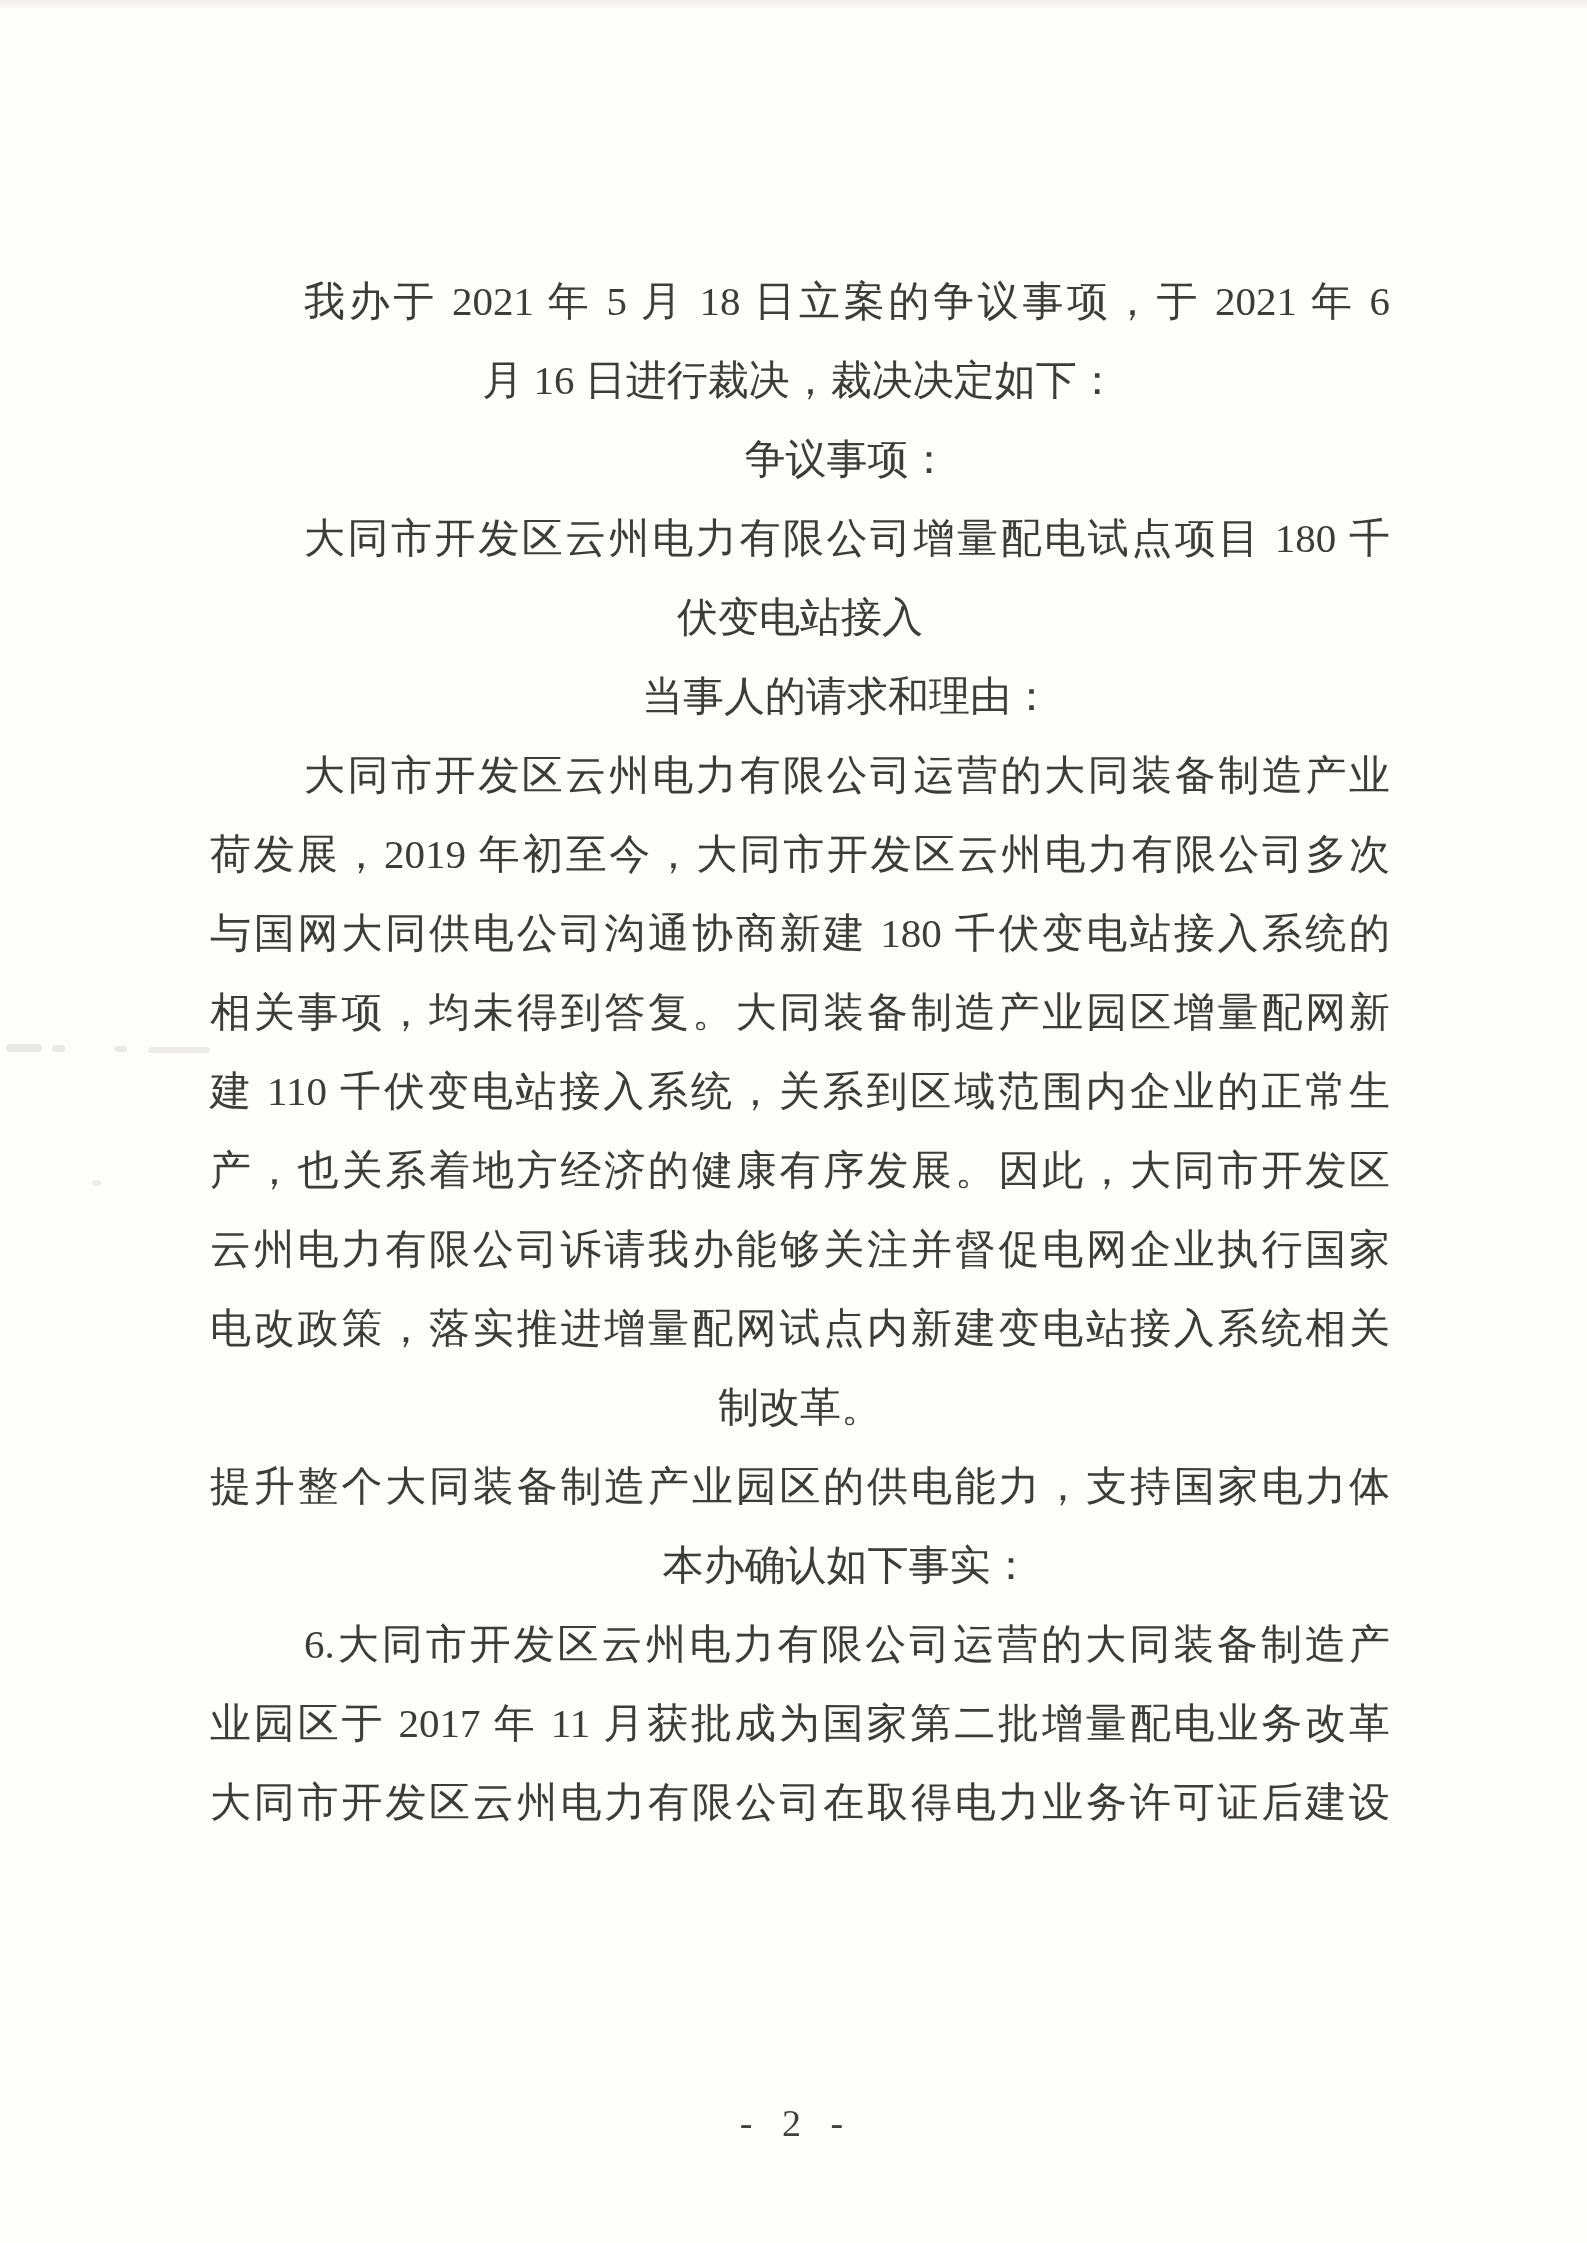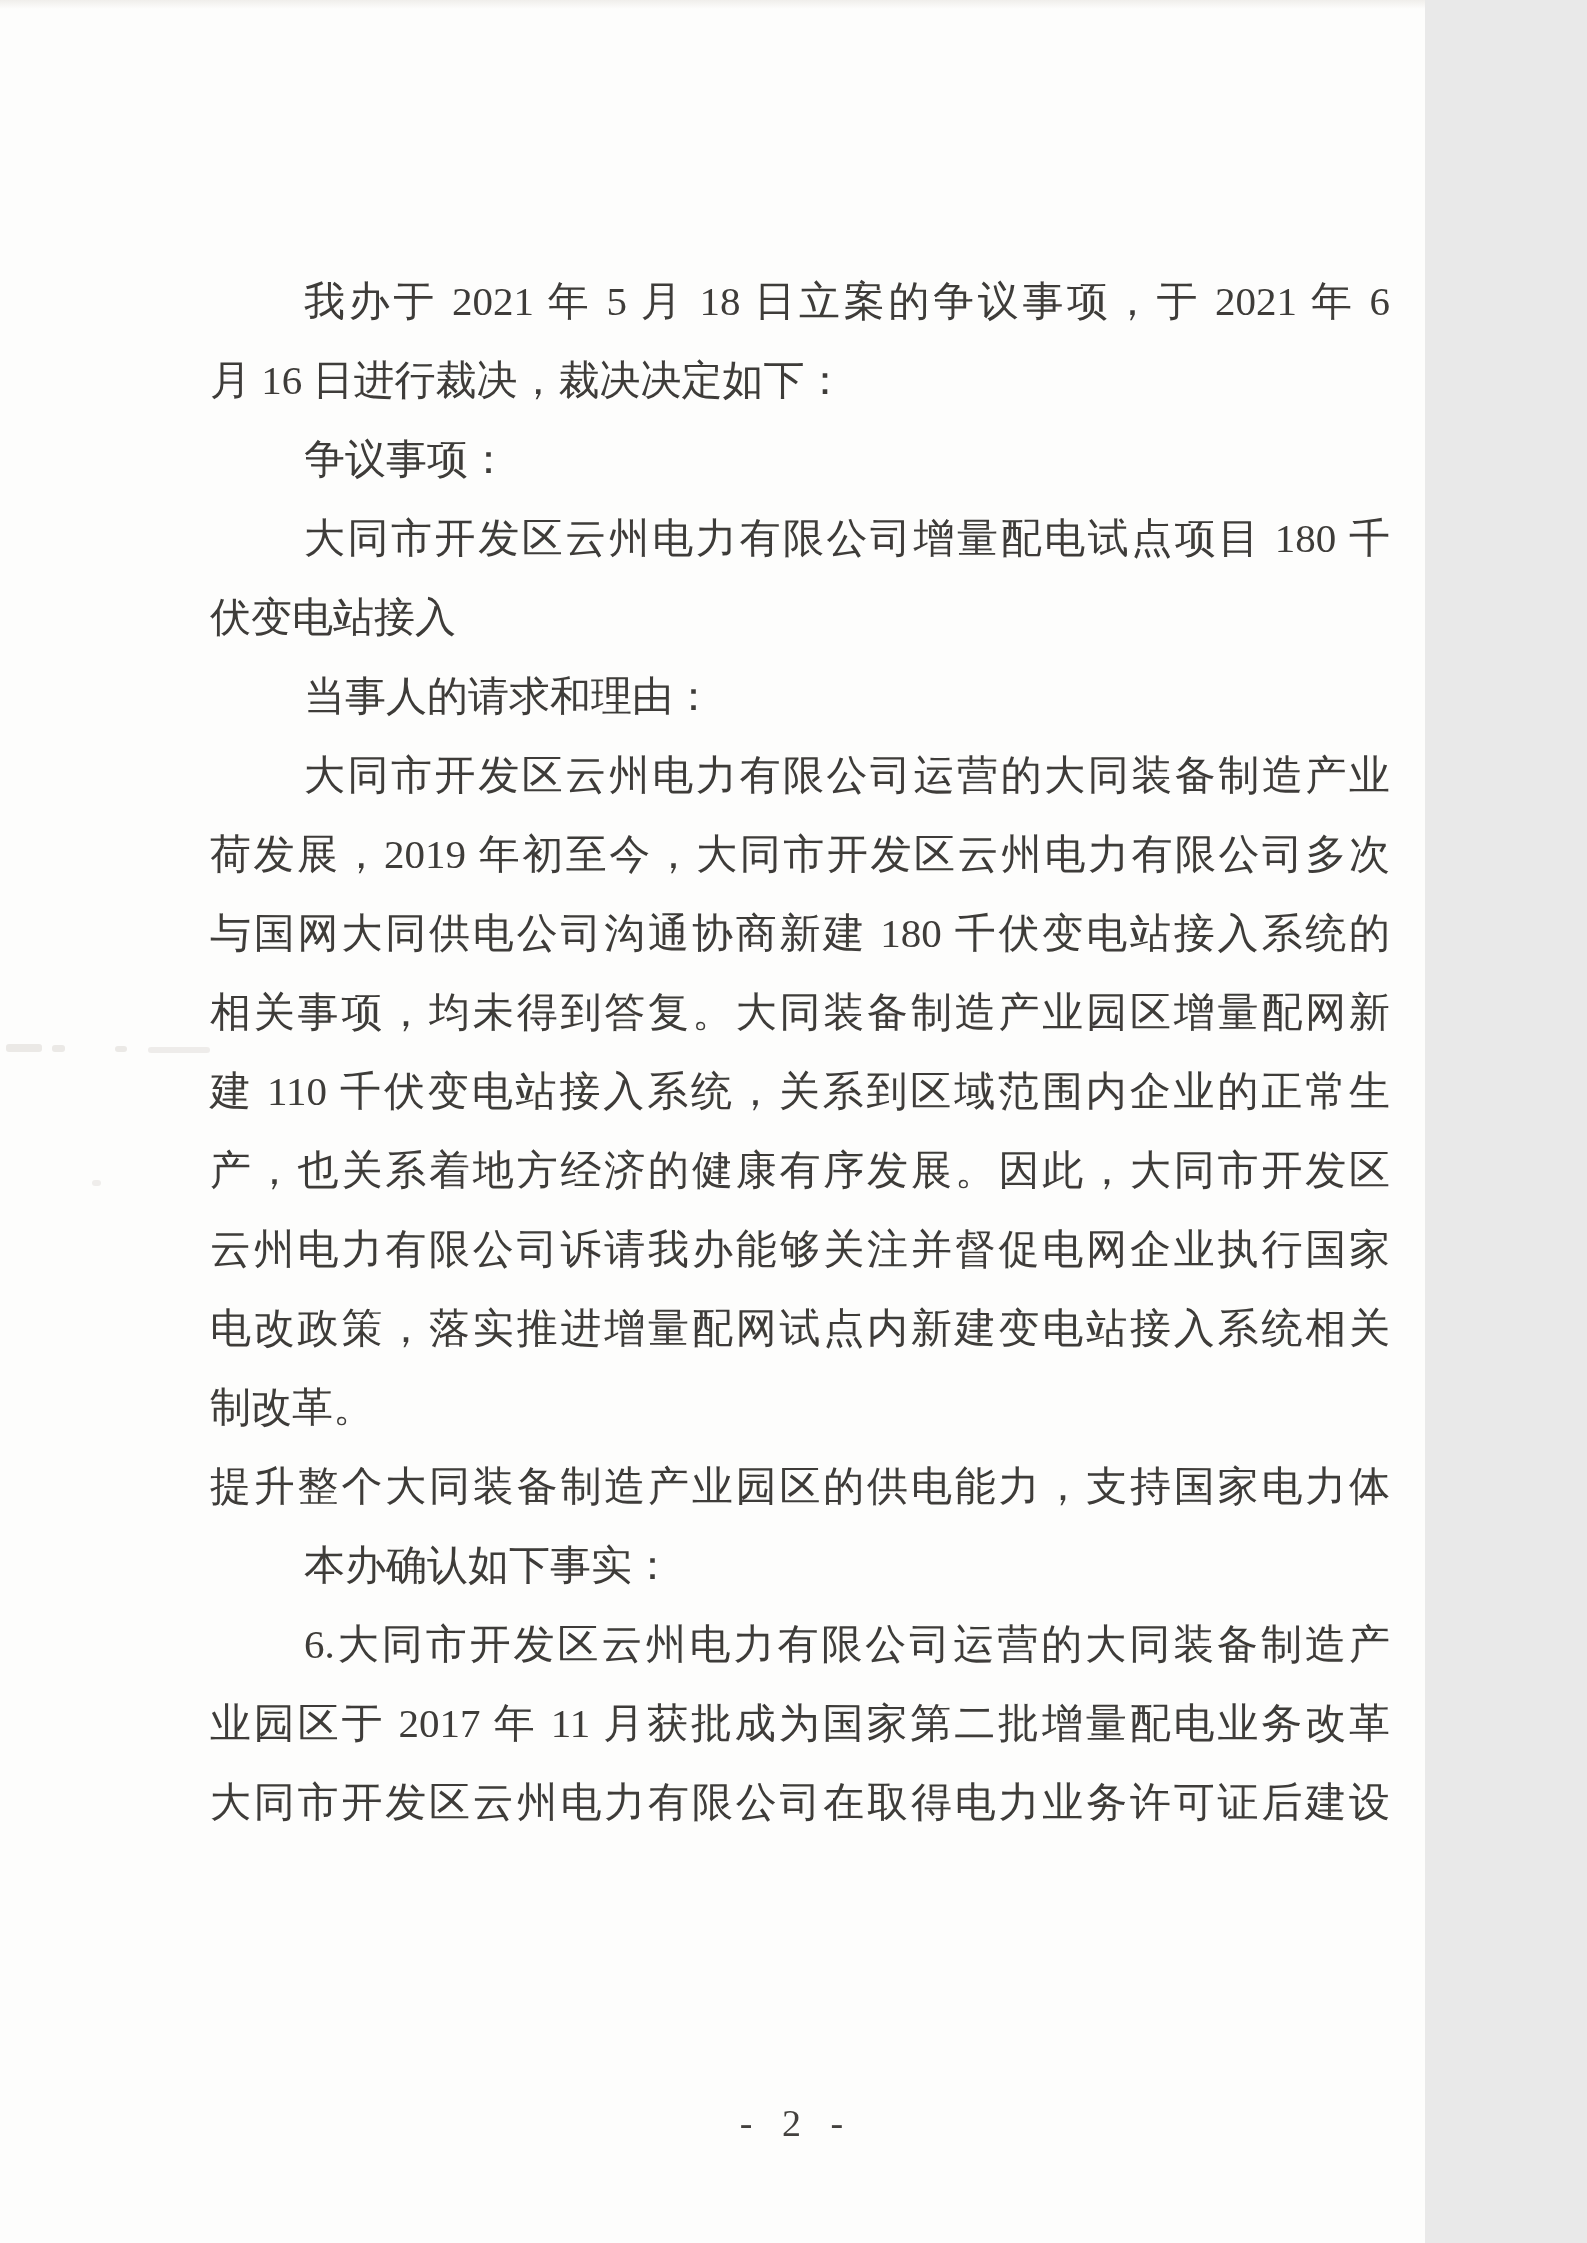--- a/index.html
+++ b/index.html
@@ -2,21 +2,21 @@
 <html><head>
 <meta charset="utf-8">
 <style>
   html, body {
     margin: 0;
     padding: 0;
     background: #e9e9e9;
   }
   .page {
     position: relative;
-    width: 1425px;
+    width: 1587px;
     height: 2243px;
     background: #fdfdfc;
     overflow: hidden;
     font-family: "Liberation Serif", "DejaVu Serif", serif;
   }
   
   .scan-edge-top {
     position: absolute;
     left: 0; top: 0;
     width: 100%; height: 9px;
@@ -38,21 +38,21 @@
     position: absolute;
     left: 210px;
     top: 262px;
     width: 1180px;
   }
   .line {
     height: 79px;
     line-height: 79px;
     font-size: 41px;
     color: #3e3c39;
-    text-align: left;
+    text-align: center;
     -webkit-font-smoothing: antialiased;
   }
   .line.justify {
     text-align: justify;
     text-align-last: justify;
   }
   .line.indent {
     padding-left: 94px;
   }
   .page-number {

